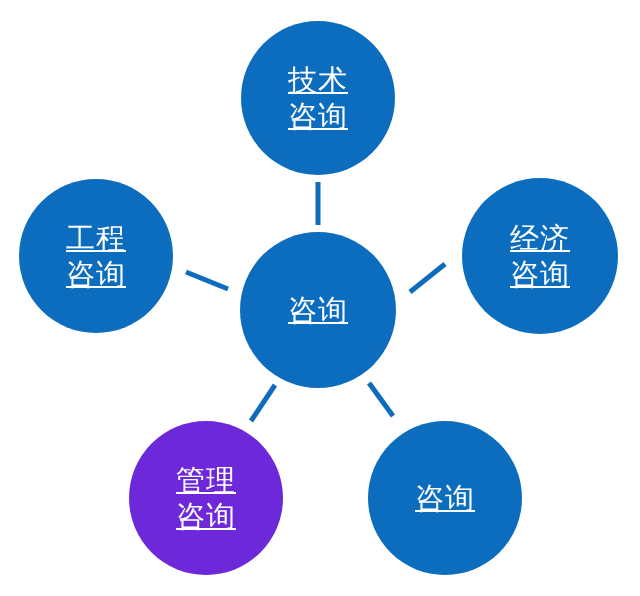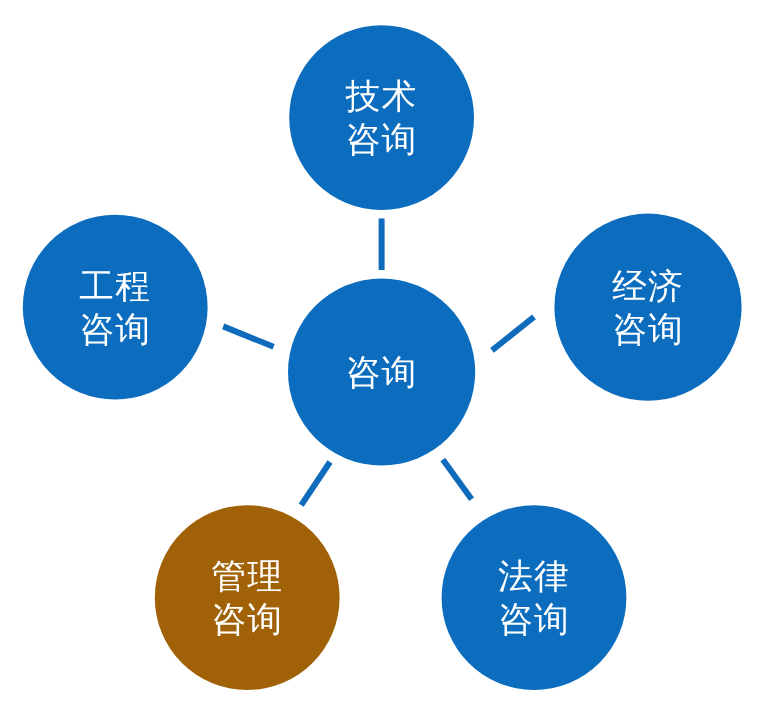--- a/index.html
+++ b/index.html
@@ -4,21 +4,21 @@
   <style>
     html, body { margin: 0; padding: 0; background: #ffffff; }
     body { width: 640px; height: 596px; position: relative; overflow: hidden; }
     #canvas { position: absolute; left: 0; top: 0; width: 640px; height: 596px; }
     .node {
       position: absolute; border-radius: 50%;
       display: flex; align-items: center; justify-content: center;
       flex-direction: column;
       color: #ffffff;
       font-family: "DejaVu Sans", sans-serif;
-      font-size: 29px; line-height: 36px; text-align: center;
+      font-size: 29px; line-height: 36px; text-align: center; text-decoration: underline;
     }
     .node span { display: block; letter-spacing: 1px; }
     svg { position: absolute; left: 0; top: 0; }
   </style>
 </head>
 <body>
 
 <div id="canvas">
   <svg id="connectors" width="640" height="596">
       <line x1="318" y1="182" x2="318" y2="225" stroke="#0f6cbd" stroke-width="5"></line>
@@ -37,21 +37,20 @@
     <span>咨询</span>
   </div>
   <div class="node" style="left: 19px; top: 179px; width: 154px; height: 154px; background: rgb(12, 109, 191); color: rgb(255, 255, 255);">
     <span>工程</span>
     <span>咨询</span>
   </div>
   <div class="node" style="left: 462px; top: 178px; width: 156px; height: 156px; background: rgb(12, 109, 191); color: rgb(255, 255, 255); align-items: center;">
     <span>经济</span>
     <span>咨询</span>
   </div>
-  <div class="node" style="left: 129px; top: 421px; width: 154px; height: 154px; background: #a16207; color: rgb(255, 255, 255);">
+  <div class="node" style="left: 129px; top: 421px; width: 154px; height: 154px; background: #6d28d9; color: rgb(255, 255, 255);">
     <span>管理</span>
     <span>咨询</span>
   </div>
   <div class="node" style="left: 368px; top: 421px; width: 154px; height: 154px; background: rgb(12, 109, 191); color: rgb(255, 255, 255);">
-    <span>法律</span>
     <span>咨询</span>
   </div>
 </div>
 
 </body></html>

